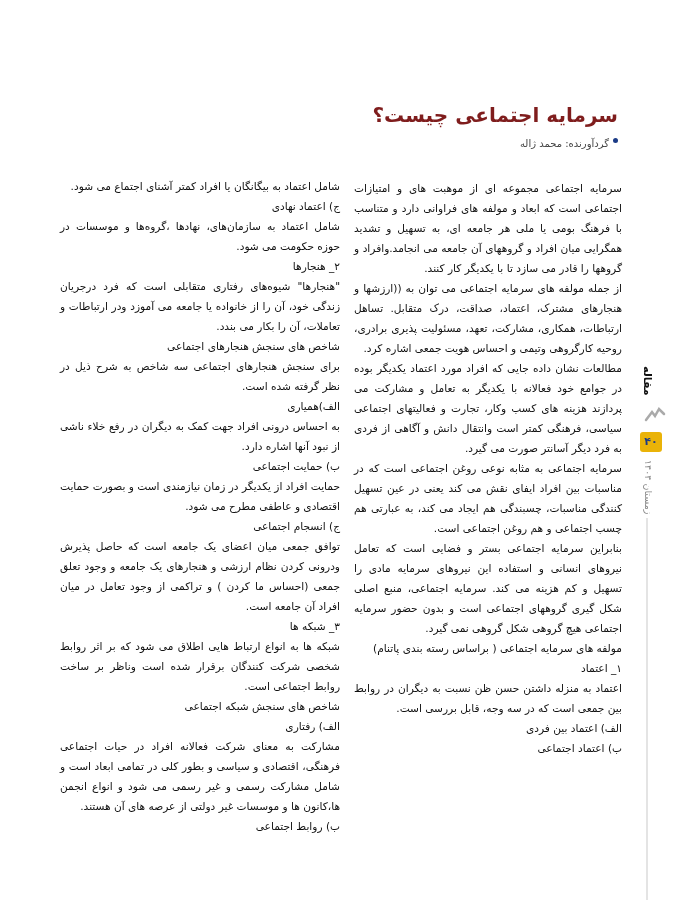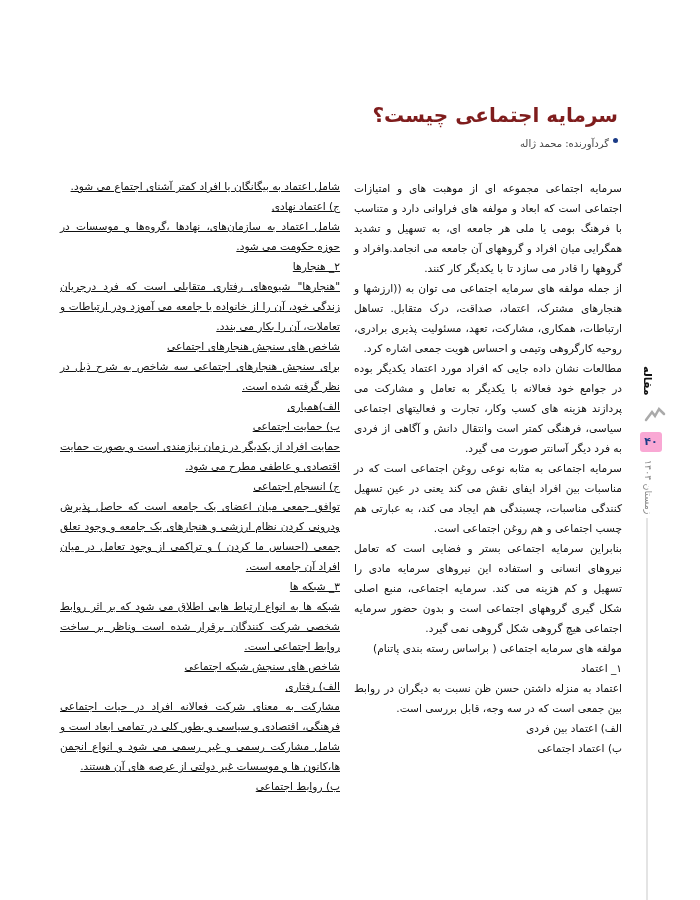--- a/index.html
+++ b/index.html
@@ -6,26 +6,26 @@
   body { width:700px; height:900px; background:#ffffff; position:relative; overflow:hidden;
          font-family:"DejaVu Sans", sans-serif; color:#111; }
   .title { position:absolute; right:82px; top:103px; direction:rtl; font-weight:bold;
            color:#7f1d1d; font-size:20px; letter-spacing:-0.5px; }
   .byline { position:absolute; right:82px; top:138px; direction:rtl; font-size:10px; color:#444;
             display:flex; align-items:flex-start; gap:4px; }
   .dot { width:5px; height:5px; border-radius:50%; background:#1b3b86; display:inline-block; }
   .col { position:absolute; direction:rtl; text-align:justify; font-size:10.6px; line-height:20px; }
   .col p { margin:0; }
   .col-right { right:78px; top:178px; width:268px; }
-  .col-left  { right:360px; top:176px; width:280px;text-decoration:underline; }
+  .col-left  { right:360px; top:176px; width:280px; }
   .sidebar { position:absolute; right:0; top:0; width:62px; height:900px; }
   .sec-label { position:absolute; left:16px; top:366px; transform:rotate(90deg); transform-origin:left top;
                font-size:11px; font-weight:bold; color:#111; white-space:nowrap; direction:rtl; }
   .logo { position:absolute; left:6px; top:406px; width:22px; height:16px; color:#aaa; font-size:14px; }
-  .page-box { position:absolute; left:2px; top:432px; width:22px; height:20px; background:#f9a8d4;
+  .page-box { position:absolute; left:2px; top:432px; width:22px; height:20px; background:#eab308;
               border-radius:3px; color:#1b3b86; font-weight:bold; font-size:11px; text-align:center; line-height:20px; }
   .season { position:absolute; left:16px; top:460px; transform:rotate(90deg); transform-origin:left top;
             font-size:9.5px; color:#888; white-space:nowrap; direction:rtl; }
   .vline { position:absolute; left:8px; top:518px; width:2px; height:382px; background:#e4e4e4; }
 </style>
 </head>
 <body>
 
 <div class="sidebar">
   <div class="sec-label">مقاله</div>
@@ -59,20 +59,21 @@
   </div>
 <div class="col col-left" id="lcol">
     <p>شامل اعتماد به بیگانگان یا افراد کمتر آشنای اجتماع می شود.</p>
     <p>ج) اعتماد نهادی</p>
     <p>شامل اعتماد به سازمان‌های، نهادها ،گروه‌ها و موسسات در حوزه حکومت می شود.</p>
     <p>۲_ هنجارها</p>
     <p>"هنجارها" شیوه‌های رفتاری متقابلی است که فرد درجریان زندگی خود، آن را از خانواده یا جامعه می آموزد ودر ارتباطات و تعاملات، آن را بکار می بندد.</p>
     <p>شاخص های سنجش هنجارهای اجتماعی</p>
     <p>برای سنجش هنجارهای اجتماعی سه شاخص به شرح ذیل در نظر گرفته شده است.</p>
     <p>الف)همیاری</p>
+    <p>به احساس درونی افراد جهت کمک به دیگران در رفع خلاء ناشی از نبود آنها اشاره دارد.</p>
     <p>ب) حمایت اجتماعی</p>
     <p>حمایت افراد از یکدیگر در زمان نیازمندی است و بصورت حمایت اقتصادی و عاطفی مطرح می شود.</p>
     <p>ج) انسجام اجتماعی</p>
     <p>توافق جمعی میان اعضای یک جامعه است که حاصل پذیرش ودرونی کردن نظام ارزشی و هنجارهای یک جامعه و وجود تعلق جمعی (احساس ما کردن ) و تراکمی از وجود تعامل در میان افراد آن جامعه است.</p>
     <p>۳_ شبکه ها</p>
     <p>شبکه ها به انواع ارتباط هایی اطلاق می شود که بر اثر روابط شخصی شرکت کنندگان برقرار شده است وناظر بر ساخت روابط اجتماعی است.</p>
     <p>شاخص های سنجش شبکه اجتماعی</p>
     <p>الف) رفتاری</p>
     <p>مشارکت به معنای شرکت فعالانه افراد در حیات اجتماعی فرهنگی، اقتصادی و سیاسی و بطور کلی در تمامی ابعاد است و شامل مشارکت رسمی و غیر رسمی می شود و انواع انجمن ها،کانون ها و موسسات غیر دولتی از عرصه های آن هستند.</p>
     <p>ب) روابط اجتماعی</p>

